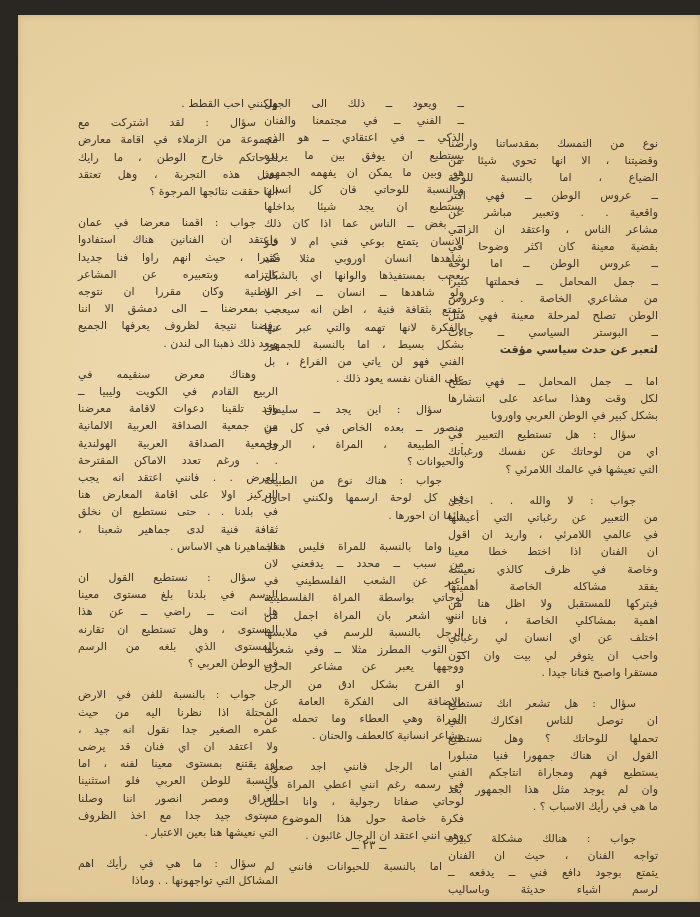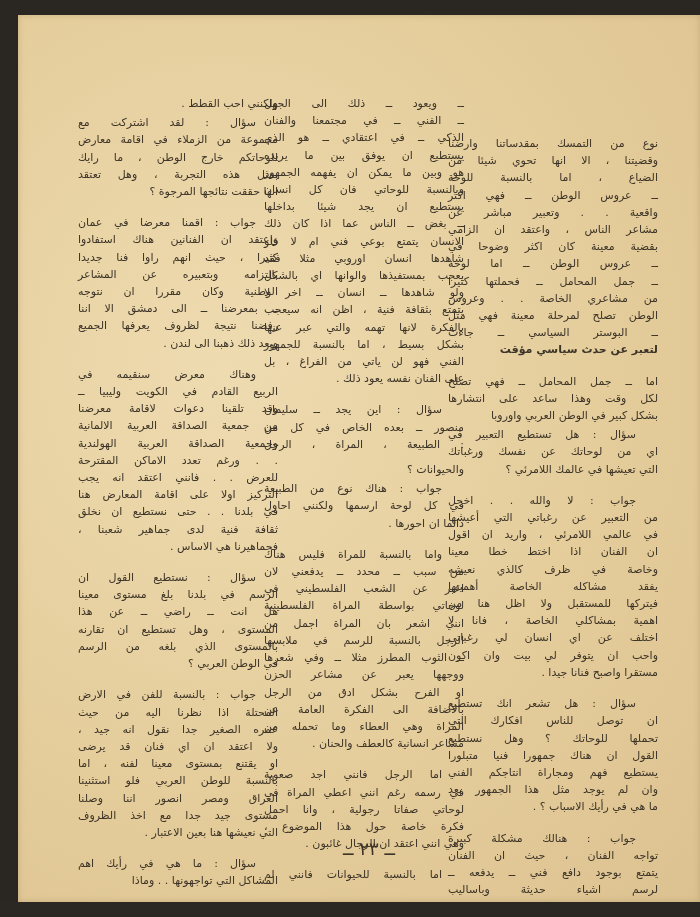--- a/index.html
+++ b/index.html
@@ -25,21 +25,21 @@
     color: #3d3428;
   }
   .col-right { left: 430px; width: 210px; margin-top: 40px; }
   .col-mid   { left: 246px; width: 200px; }
   .col-left  { left: 60px;  width: 200px; }
   .para { margin: 0 0 14px 0; text-indent: 0; }
   .para.tight { margin-bottom: 2px; }
   .line { display: block; white-space: nowrap; text-align-last: justify; }
   .page-number {
     position: absolute; left: 316px; top: 823px; width: 70px; text-align: center;
-    font-family: "DejaVu Sans", sans-serif; font-size: 18px; color: #3d3428; direction: rtl;
+    font-family: "DejaVu Sans", sans-serif; font-size: 12px; color: #3d3428; direction: rtl;
   }
 </style>
 </head>
 <body>
 
 <div class="page">
   <div class="columns">
     <div class="col col-right" id="col-right">
         <div class="para">
           <span class="line">نوع من التمسك بمقدساتنا وارضنا</span>
@@ -114,21 +114,21 @@
           <span class="line">يتمتع بثقافة فنية ، اظن انه سيعجب</span>
           <span class="line">بالفكرة لانها تهمه والتي عبر عنها</span>
           <span class="line">بشكل بسيط ، اما بالنسبة للجمهور</span>
           <span class="line">الفني فهو لن ياتي من الفراغ ، بل</span>
           <span class="line" style="text-align-last: right;">على الفنان نفسه يعود ذلك .</span>
         </div>
         <div class="para tight">
           <span class="line" style="padding-right: 22px;">سؤال : اين يجد ــ سليمان</span>
           <span class="line">منصور ــ بعده الخاص في كل من</span>
           <span class="line">: الطبيعة ، المراة ، الرجل</span>
-          <span class="line" style="text-align-last: right; margin-top: 8px;">والحيوانات ؟</span>
+          <span class="line" style="text-align-last: right;">والحيوانات ؟</span>
         </div>
         <div class="para">
           <span class="line" style="padding-right: 22px;">جواب : هناك نوع من الطبيعة</span>
           <span class="line">في كل لوحة ارسمها ولكنني احاول</span>
           <span class="line" style="text-align-last: right;">دائما ان احورها .</span>
         </div>
         <div class="para">
           <span class="line" style="padding-right: 22px;">واما بالنسبة للمراة فليس هناك</span>
           <span class="line">من سبب ــ محدد ــ يدفعني لان</span>
           <span class="line">اعبر عن الشعب الفلسطيني في</span>

